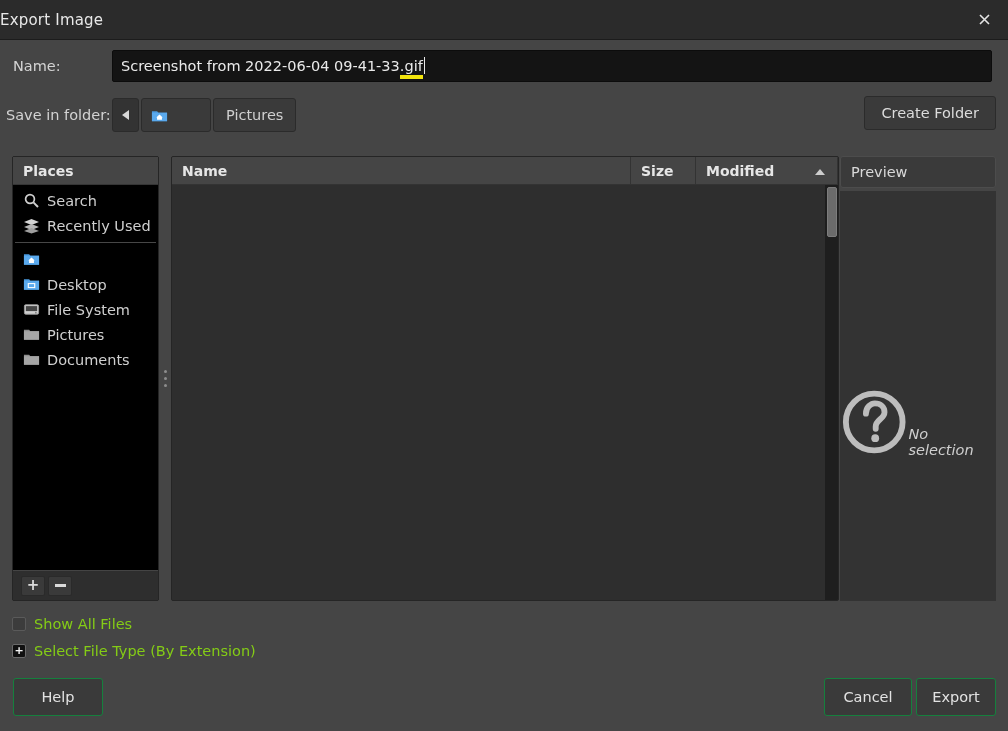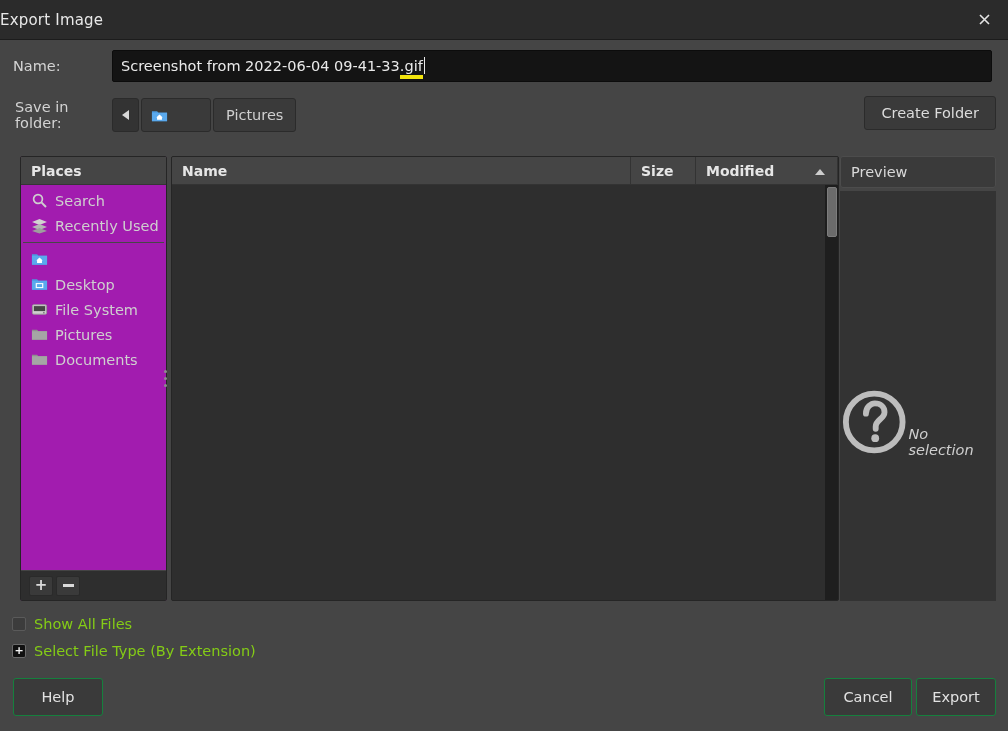--- a/index.html
+++ b/index.html
@@ -50,21 +50,21 @@
   .caret {
     display: inline-block; width: 1px; height: 17px; background: #e9e9e9;
     margin-left: 1px; vertical-align: middle; position: relative; top: -1px;
   }
 
   
   .folder-row {
     position: absolute; left: 0; top: 96px; width: 1008px; height: 38px;
     display: flex; align-items: center;
   }
-  .folder-label { width: 112px; padding-left: 15px; color: #d3d3d3; font-size: 14.5px; }
+  .folder-label { width: 112px; padding-left: 6px; color: #d3d3d3; font-size: 14.5px; }
   .crumbs { display: flex; align-items: center; gap: 2px; }
   .crumb {
     height: 34px; display: flex; align-items: center; justify-content: center;
     padding: 0 12px;
     background: #3a3a3a;
     border: 1px solid #2b2b2b;
     border-radius: 3px;
     color: #cfcfcf; font-size: 14.5px; cursor: pointer;
   }
   .crumb.back { padding: 0 9px; background: #333; }
@@ -81,22 +81,22 @@
     display: flex; align-items: center;
     background: #3a3a3a; border: 1px solid #2b2b2b; border-radius: 3px;
     color: #dcdcdc; font-size: 14.5px; cursor: pointer;
   }
 
   
   .browser { position: absolute; left: 12px; top: 156px; width: 984px; height: 445px; }
 
   
   .places {
-    position: absolute; left: 8px; top: 0; width: 147px; height: 445px;
-    background: #a21caf; border: 1px solid #252525; border-radius: 2px;
+    position: absolute; left: 0; top: 0; width: 147px; height: 445px;
+    background: #000000; border: 1px solid #252525; border-radius: 2px;
     display: flex; flex-direction: column;
   }
   .panel-head {
     height: 28px; background: #454545; border-bottom: 1px solid #353535;
     display: flex; align-items: center; padding-left: 10px;
     font-size: 14px; color: #e6e6e6; font-weight: bold;
   }
   .places-list { flex: 1; overflow: hidden; padding-top: 3px; }
   .place {
     height: 25px; display: flex; align-items: center; gap: 7px;

